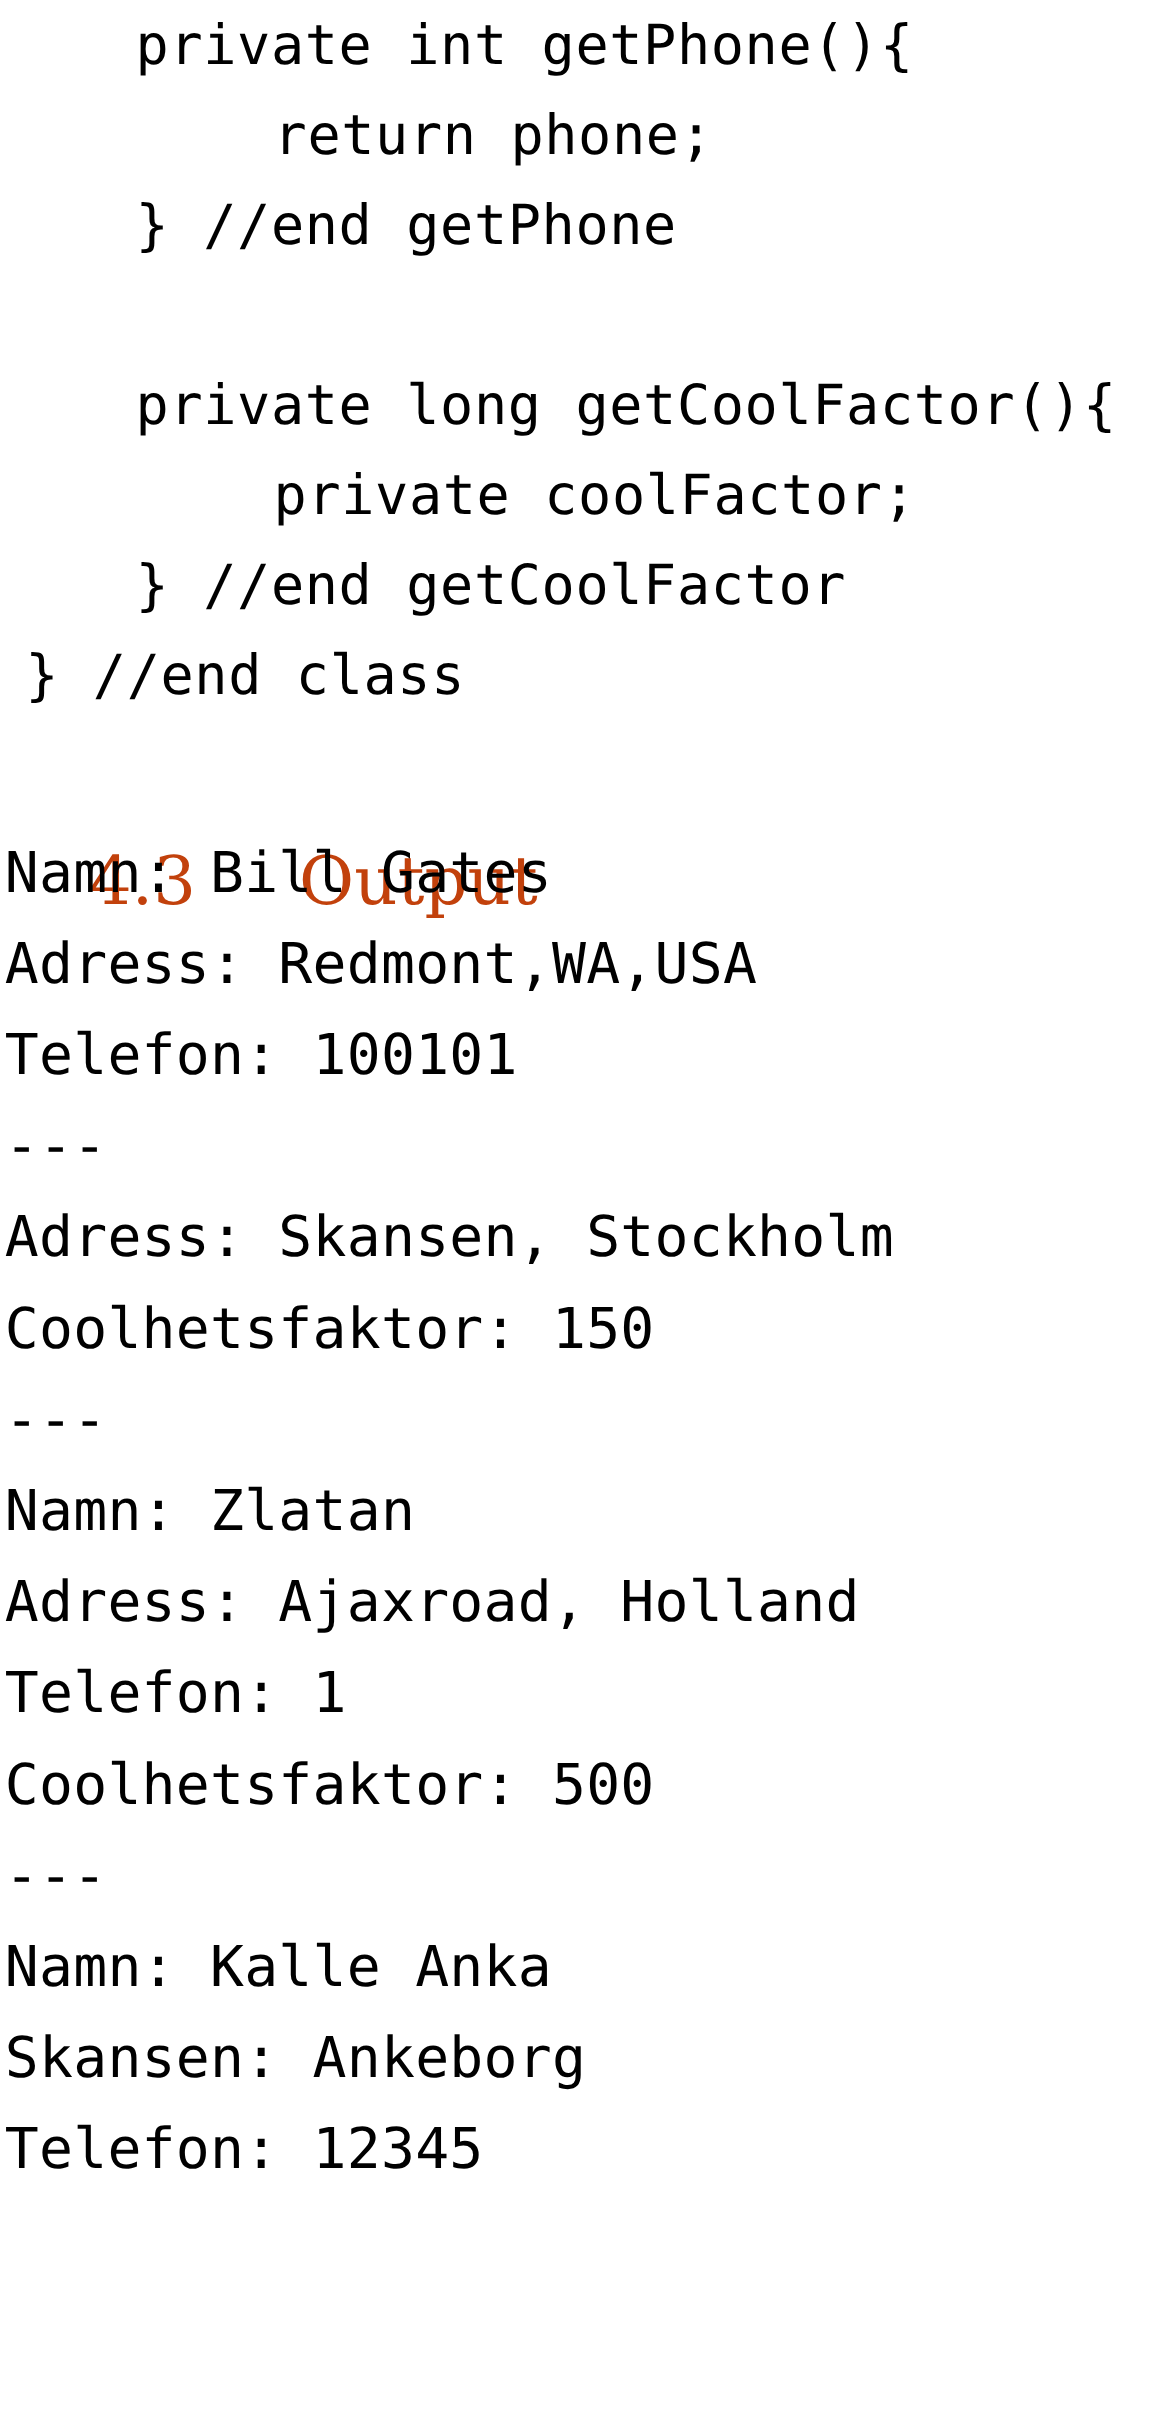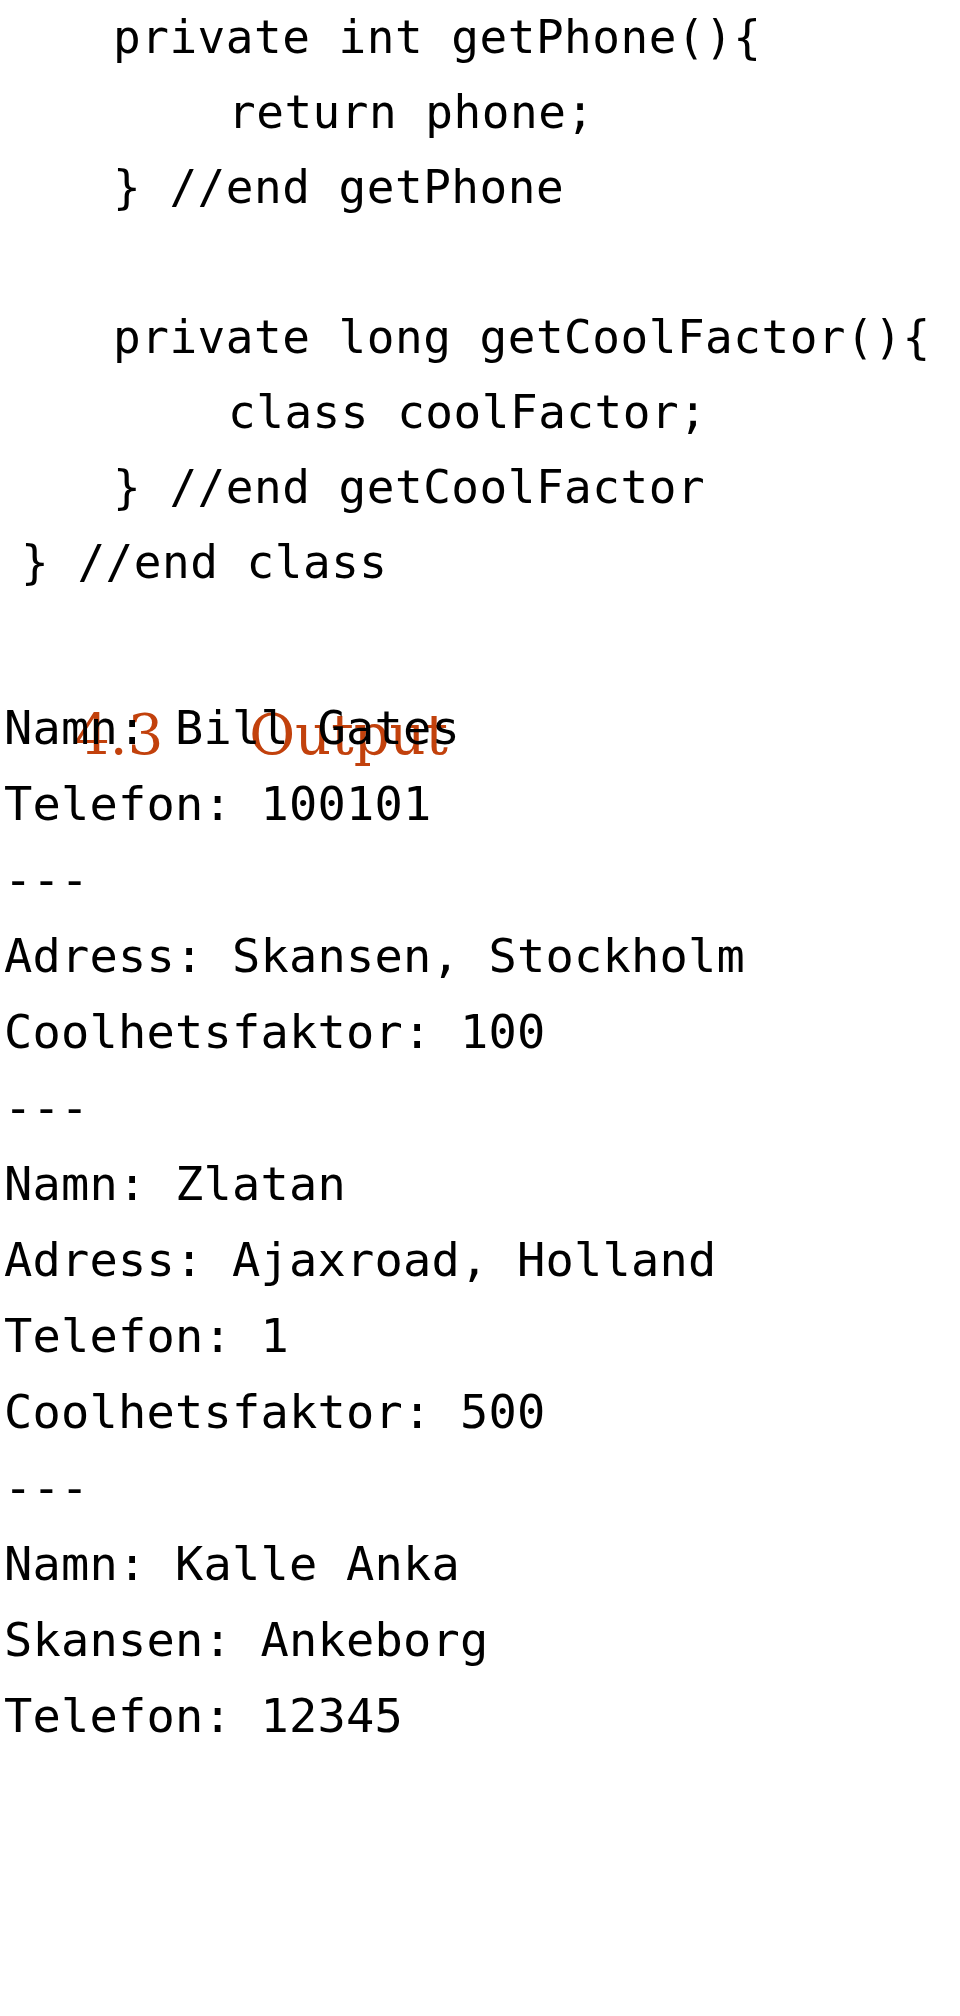--- a/index.html
+++ b/index.html
@@ -89,35 +89,36 @@
 <body>
 
 <div class="page">
 
   <div class="code-listing" id="code-listing">
       <div class="code-line indent-1">private int getPhone(){</div>
       <div class="code-line indent-2">return phone;</div>
       <div class="code-line indent-1">} //end getPhone</div>
       <div class="code-line indent-1 blank">&nbsp;</div>
       <div class="code-line indent-1">private long getCoolFactor(){</div>
-      <div class="code-line indent-2">class coolFactor;</div>
+      <div class="code-line indent-2">private coolFactor;</div>
       <div class="code-line indent-1">} //end getCoolFactor</div>
       <div class="code-line indent-0">} //end class</div>
     </div>
 
   <h2 class="section-heading">
     <span class="sec-number">4.3</span><span class="sec-title">Output</span>
   </h2>
 
   <div class="output-block" id="output-block">
       <div class="out-line">Namn: Bill Gates</div>
+      <div class="out-line">Adress: Redmont,WA,USA</div>
       <div class="out-line">Telefon: 100101</div>
       <div class="out-line separator">---</div>
       <div class="out-line">Adress: Skansen, Stockholm</div>
-      <div class="out-line">Coolhetsfaktor: 100</div>
+      <div class="out-line">Coolhetsfaktor: 150</div>
       <div class="out-line separator">---</div>
       <div class="out-line">Namn: Zlatan</div>
       <div class="out-line">Adress: Ajaxroad, Holland</div>
       <div class="out-line">Telefon: 1</div>
       <div class="out-line">Coolhetsfaktor: 500</div>
       <div class="out-line separator">---</div>
       <div class="out-line">Namn: Kalle Anka</div>
       <div class="out-line">Skansen: Ankeborg</div>
       <div class="out-line">Telefon: 12345</div>
     </div>

